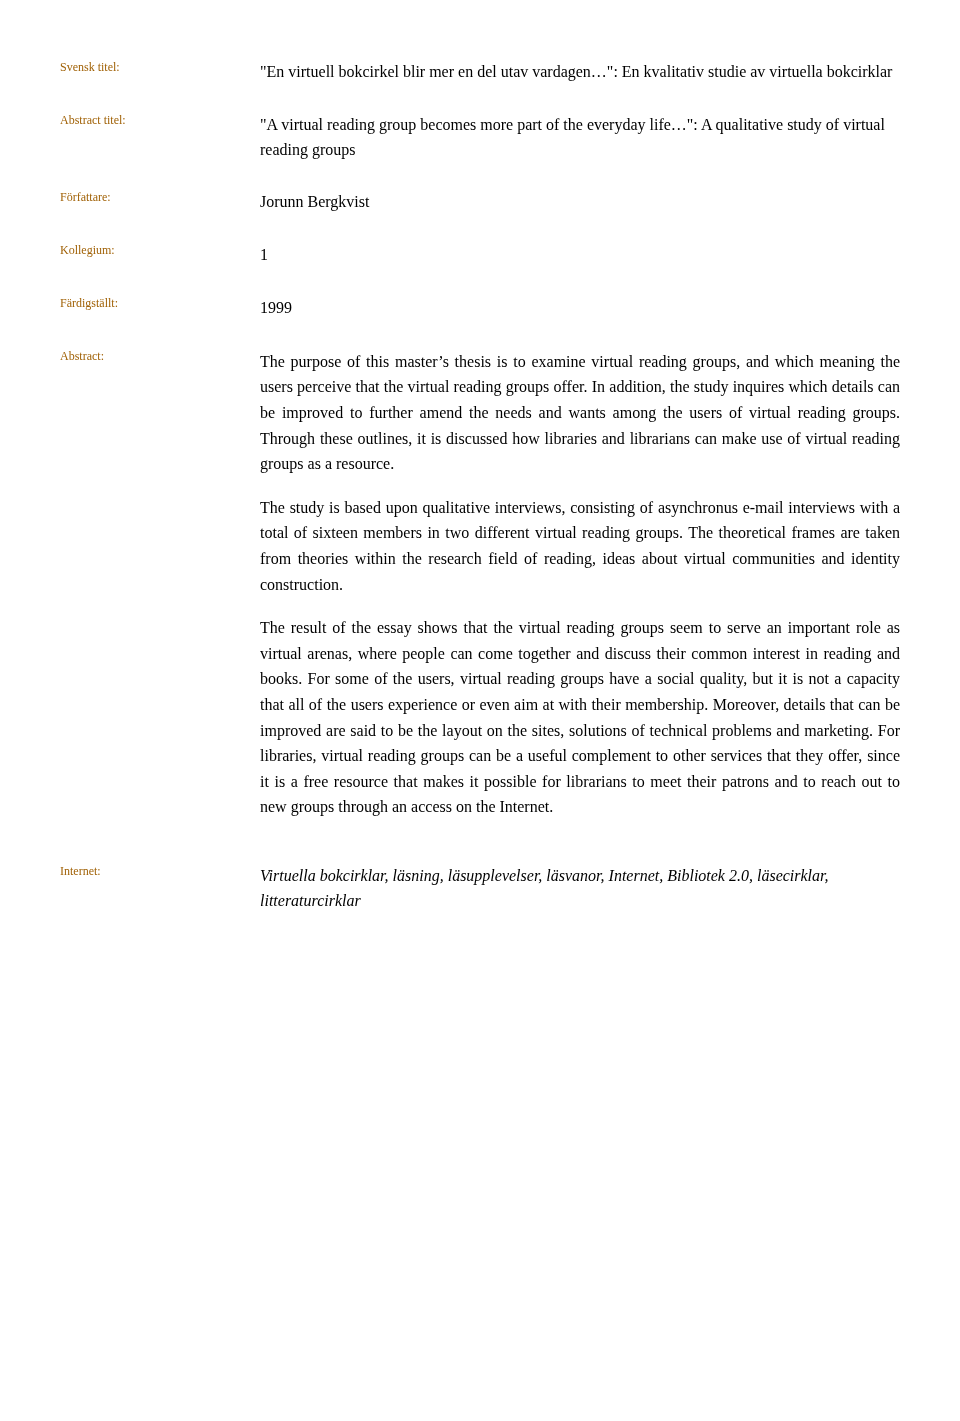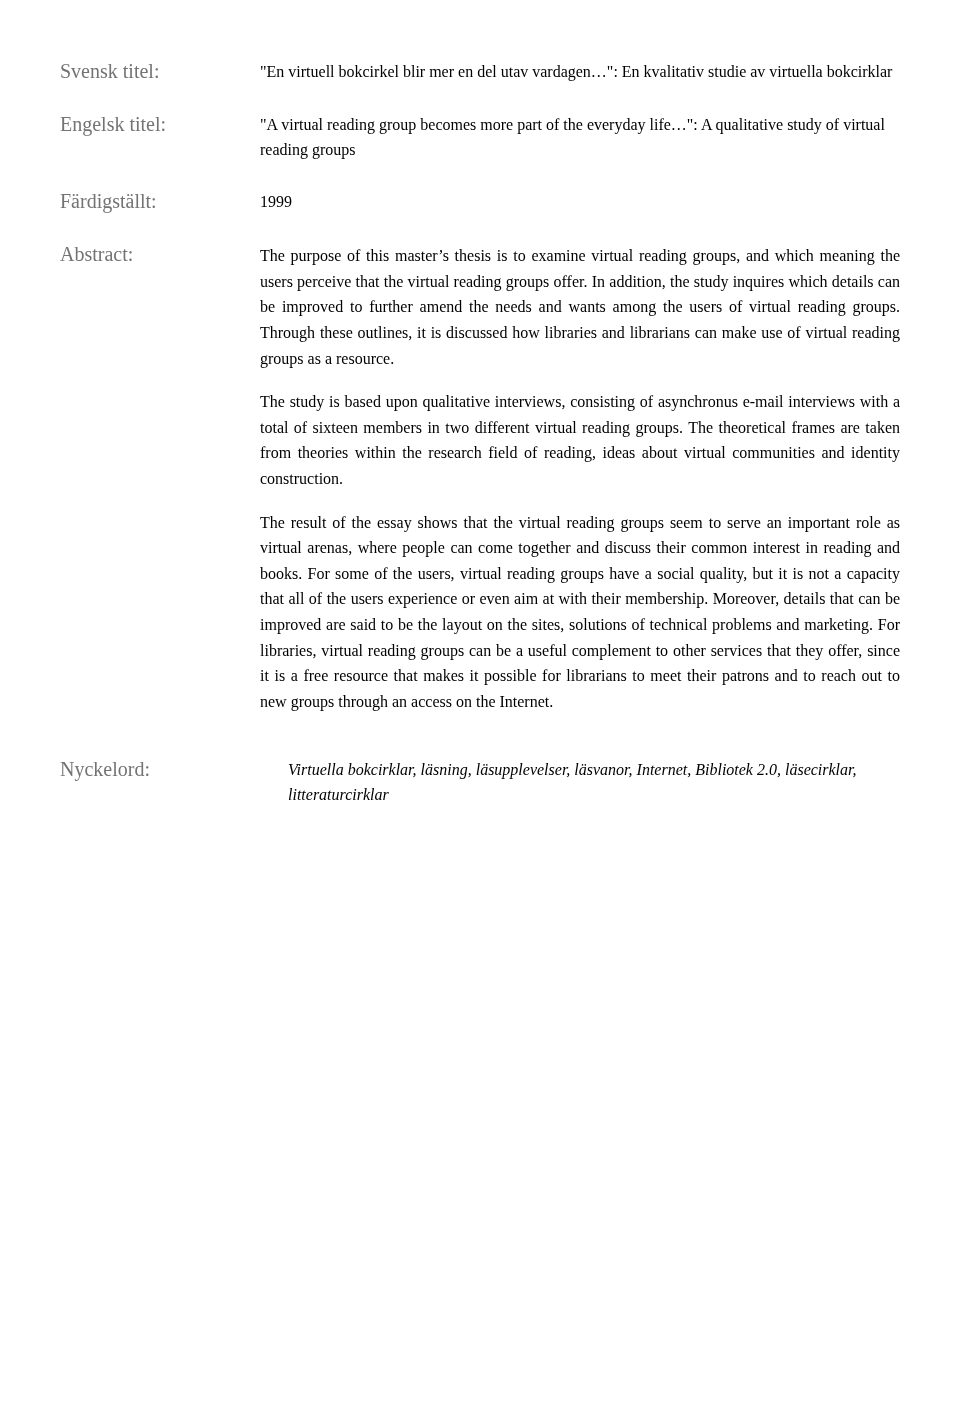--- a/index.html
+++ b/index.html
@@ -27,22 +27,22 @@
     .row {
       display: flex;
       flex-direction: row;
       margin-bottom: 28px;
       align-items: flex-start;
     }
 
     .label-col {
       width: 200px;
       min-width: 200px;
-      font-size: 20px;
-      color: #737373;
+      font-size: 12px;
+      color: #a16207;
       padding-top: 0;
       flex-shrink: 0;
     }
 
     .value-col {
       flex: 1;
       font-size: 16px;
       color: #000;
       line-height: 1.55;
     }
@@ -63,44 +63,51 @@
 
     .row-abstract .label-col {
       padding-top: 0;
       font-family: Liberation Serif, serif;
     }
 
     .nyckelord-value {
       font-style: italic;
       font-size: 16px;
       line-height: 1.55;
-      margin-left: 28px;
     }
   </style>
 </head>
 <body>
 
 <div class="page">
 <div class="row">
       <div class="label-col">Svensk titel:</div>
       <div class="value-col">"En virtuell bokcirkel blir mer en del utav vardagen…": En kvalitativ studie av virtuella bokcirklar</div>
     </div>
     <div class="row">
-      <div class="label-col">Engelsk titel:</div>
+      <div class="label-col">Abstract titel:</div>
       <div class="value-col">"A virtual reading group becomes more part of the everyday life…": A qualitative study of virtual reading groups</div>
+    </div>
+    <div class="row">
+      <div class="label-col">Författare:</div>
+      <div class="value-col">Jorunn Bergkvist</div>
+    </div>
+    <div class="row">
+      <div class="label-col">Kollegium:</div>
+      <div class="value-col">1</div>
     </div>
     <div class="row">
       <div class="label-col">Färdigställt:</div>
       <div class="value-col">1999</div>
     </div>
     <div class="row row-abstract">
       <div class="label-col">Abstract:</div>
       <div class="value-col">
         <p>The purpose of this master’s thesis is to examine virtual reading groups, and which meaning the users perceive that the virtual reading groups offer. In addition, the study inquires which details can be improved to further amend the needs and wants among the users of virtual reading groups. Through these outlines, it is discussed how libraries and librarians can make use of virtual reading groups as a resource.</p>
         <p>The study is based upon qualitative interviews, consisting of asynchronus e-mail interviews with a total of sixteen members in two different virtual reading groups. The theoretical frames are taken from theories within the research field of reading, ideas about virtual communities and identity construction.</p>
         <p>The result of the essay shows that the virtual reading groups seem to serve an important role as virtual arenas, where people can come together and discuss their common interest in reading and books. For some of the users, virtual reading groups have a social quality, but it is not a capacity that all of the users experience or even aim at with their membership. Moreover, details that can be improved are said to be the layout on the sites, solutions of technical problems and marketing. For libraries, virtual reading groups can be a useful complement to other services that they offer, since it is a free resource that makes it possible for librarians to meet their patrons and to reach out to new groups through an access on the Internet.</p>
       </div>
     </div>
     <div class="row">
-      <div class="label-col">Nyckelord:</div>
+      <div class="label-col">Internet:</div>
       <div class="value-col nyckelord-value"><em>Virtuella bokcirklar, läsning, läsupplevelser, läsvanor, Internet, Bibliotek 2.0, läsecirklar, litteraturcirklar</em></div>
     </div>
   </div>
 
 </body></html>

